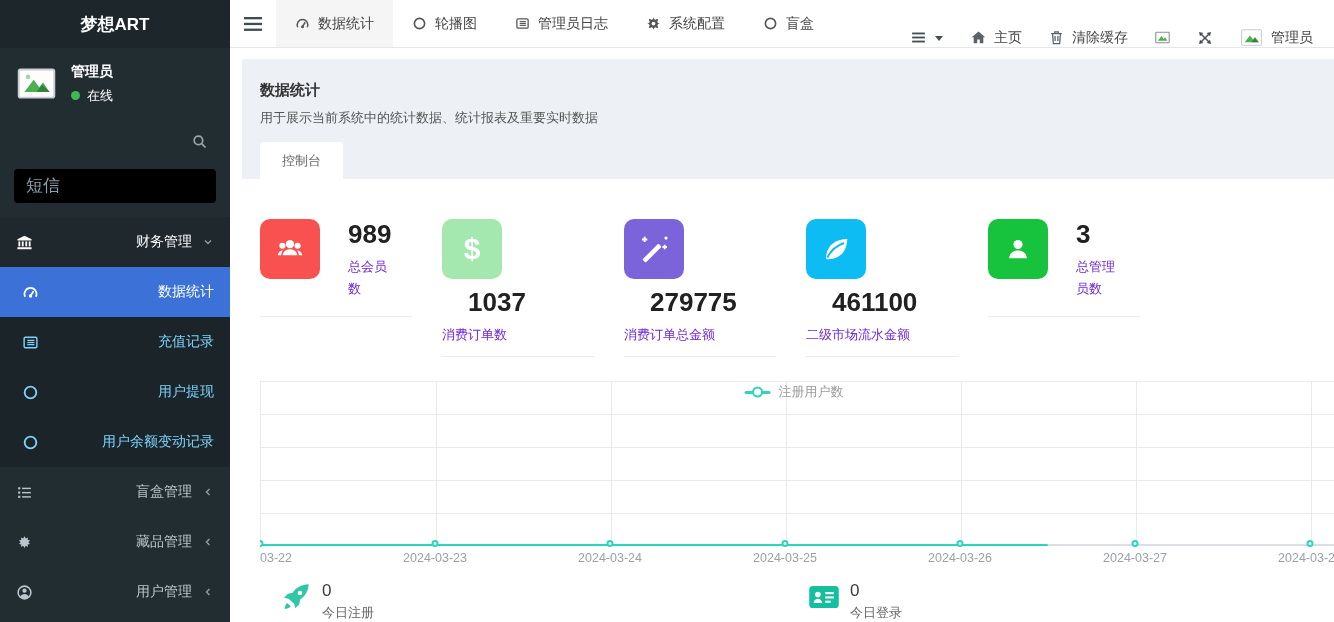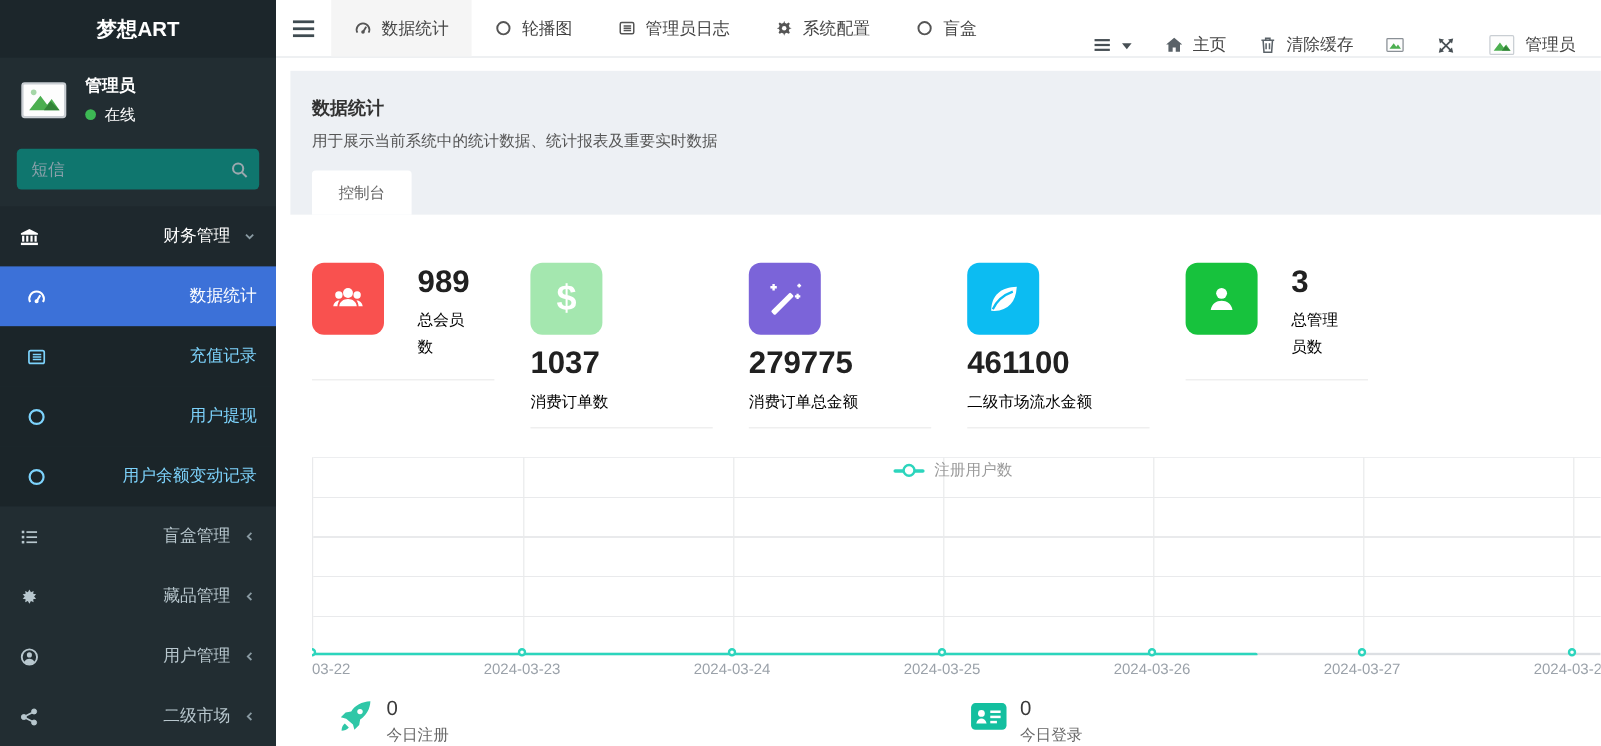--- a/index.html
+++ b/index.html
@@ -9,22 +9,22 @@
   
   .sidebar{position:absolute;left:0;top:0;width:230px;height:622px;background:#222d32;overflow:hidden;}
   .brand{height:48px;background:#1c262b;color:#fff;font-size:17px;font-weight:bold;
     display:flex;align-items:center;justify-content:center;}
   .profile{display:flex;align-items:center;gap:12px;padding:13px 14px 10px;}
   .avatar45{width:45px;height:45px;flex:none;}
   .pname{color:#fff;font-size:14px;font-weight:bold;margin-bottom:6px;}
   .pstatus{color:#fff;font-size:13px;display:flex;align-items:center;gap:7px;}
   .dot{width:9px;height:9px;border-radius:50%;background:#3db954;display:inline-block;}
   .search{margin:8px 14px 14px;position:relative;}
-  .search input{width:100%;height:34px;background:#0f766e;border:none;border-radius:4px;
-    color:#ccc;font-size:14px;padding:0 32px 0 12px;outline:none;}
+  .search input{width:100%;height:34px;background:#000000;border:none;border-radius:4px;
+    color:#ccc;font-size:17px;padding:0 32px 0 12px;outline:none;margin-top:45px;}
   .search input::placeholder{color:#8aa0aa;}
   .sbtn{position:absolute;right:2px;top:2px;width:30px;height:30px;background:transparent;border:none;
     display:flex;align-items:center;justify-content:center;cursor:pointer;}
   .menu{list-style:none;margin:4px 0 0;padding:0;text-align:right;}
   .mi{height:50px;display:flex;align-items:center;gap:10px;padding:0 16px;
     color:#b8c7ce;font-size:14px;cursor:pointer;}
   .mi .lbl{flex:1;}
   .mi .chev{width:12px;height:12px;color:#8a9ba3;flex:none;}
   .mi.parent.open{color:#fff;background:#1e282d;}
   .mi.sub{background:#1b2529;padding-left:22px;color:#7dd3fc;}
@@ -56,23 +56,23 @@
   
   .stats-row{display:flex;margin-top:22px;height:150px;}
   .stat-col{width:182px;position:relative;flex:none;}
   .stat-icon{width:60px;height:60px;border-radius:10px;display:flex;align-items:center;
     justify-content:center;flex:none;}
   .stat-icon svg{width:32px;height:32px;}
   .dollar{color:#fff;font-size:30px;font-weight:bold;}
   .stat-h{display:flex;gap:28px;align-items:flex-start;}
   .stat-val{font-size:26px;font-weight:bold;color:#212121;line-height:1.05;}
   .stat-h .stat-val{margin-top:2px;}
-  .stat-label{font-size:13px;color:#000000;margin-top:8px;line-height:1.7;}
+  .stat-label{font-size:13px;color:#6d28d9;margin-top:8px;line-height:1.7;}
   .stat-label.narrow{width:48px;}
-  .stat-col.vert .stat-val{margin-top:10px;}
+  .stat-col.vert .stat-val{margin-top:10px;margin-left:26px;}
   .stat-hr{position:absolute;left:0;width:152px;border:none;border-top:1px solid #ececec;margin:0;}
   .stat-hr.high{top:97px;}
   .stat-hr.low{top:137px;}
 
   
   .chart{position:relative;margin:12px -18px 0 0;}
   .legend{position:absolute;top:2px;left:50%;transform:translateX(-53%);display:flex;align-items:center;
     gap:8px;color:#9a9a9a;font-size:13px;z-index:5;cursor:pointer;}
   .lmark{width:26px;height:3px;background:#2cd5bd;border-radius:2px;position:relative;}
   .lmark::after{content:"";position:absolute;width:7px;height:7px;border:2px solid #2cd5bd;background:#fff;

